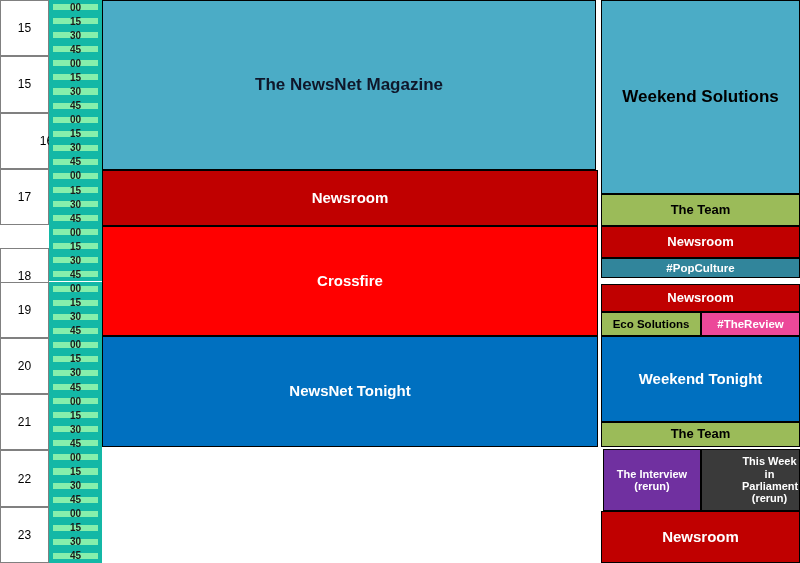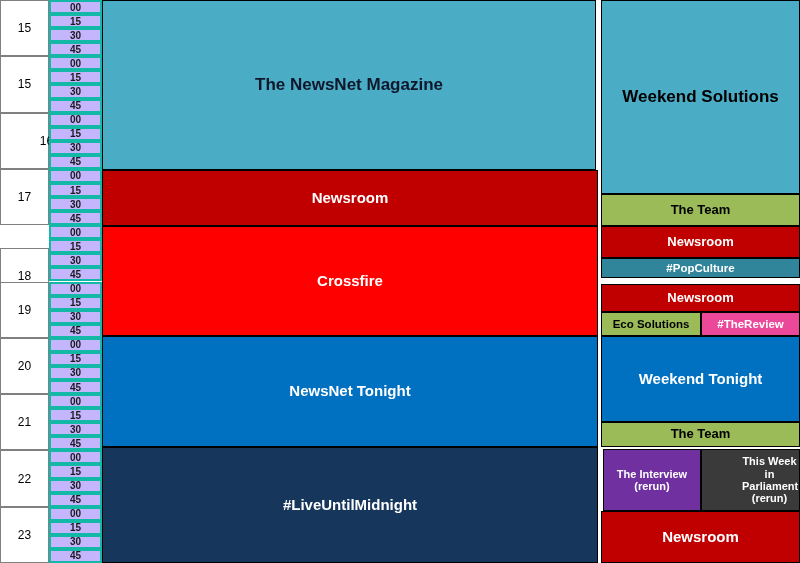--- a/index.html
+++ b/index.html
@@ -20,22 +20,22 @@
     position: absolute;
     left: 0; width: 49px;
     border: 1px solid #808080;
     background: #FFFFFF;
     display: flex; align-items: center; justify-content: center;
     font-size: 12px; color: #000000;
   }
   .qtr-cell {
     position: absolute;
     left: 49px; width: 53px;
-    border: 2px solid #14b8a6;
-    background: #c4b5fd;
+    border: 4px solid #14b8a6;
+    background: #86efac;
     display: flex; align-items: center; justify-content: center;
     font-size: 10px; font-weight: bold; color: #1a1a1a;
   }
 
   
   .prog {
     position: absolute;
     border: 1px solid #000000;
     display: flex; align-items: center; justify-content: center;
     text-align: center;
@@ -119,23 +119,20 @@
   </div>
 
   <div class="prog sz-lg" style="left:102px; top:226px; width:496px; height:110px; background:#FF0000; color:#FFFFFF;">
     <span class="lbl">Crossfire</span>
   </div>
 
   <div class="prog sz-lg" style="left:102px; top:336px; width:496px; height:111px; background:#0070C0; color:#FFFFFF;">
     <span class="lbl">NewsNet Tonight</span>
   </div>
 
-  <div class="prog sz-lg" style="left:102px; top:447px; width:496px; height:116px; background:#16365C; color:#FFFFFF;">
-    <span class="lbl">#LiveUntilMidnight</span>
-  </div>
 
   <div class="prog sz-xl" style="left:601px; top:0px; width:199px; height:194px; background:#4BACC6; color:#000000;">
     <span class="lbl">Weekend Solutions</span>
   </div>
 
   <div class="prog sz-md" style="left:601px; top:194px; width:199px; height:32px; background:#9BBB59; color:#000000;">
     <span class="lbl">The Team</span>
   </div>
 
   <div class="prog sz-md" style="left:601px; top:226px; width:199px; height:32px; background:#C00000; color:#FFFFFF;">

